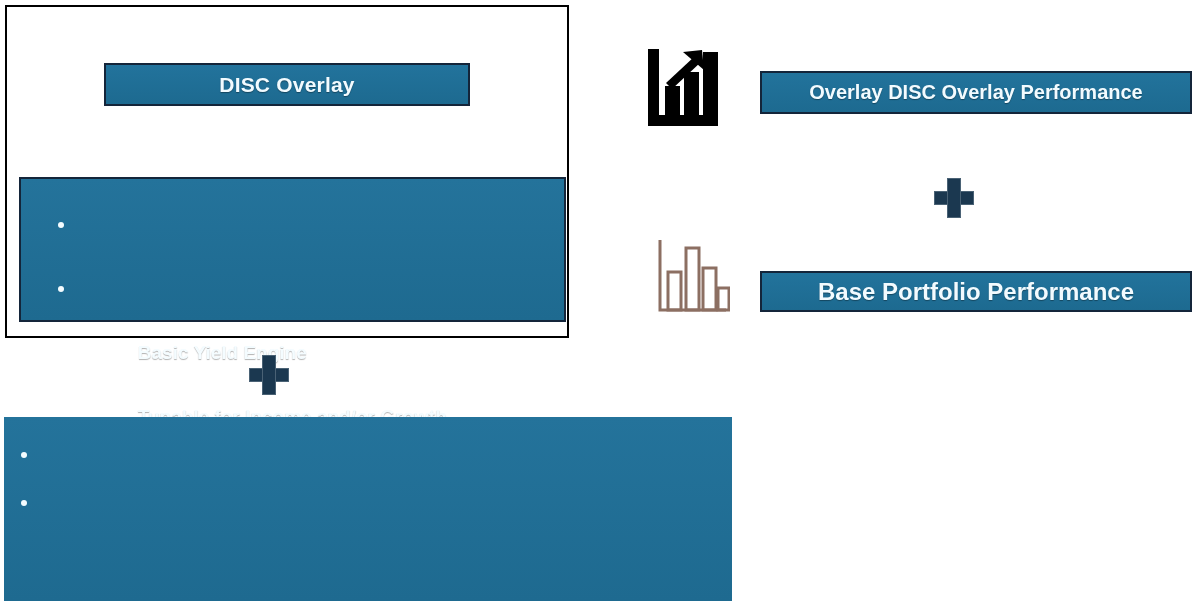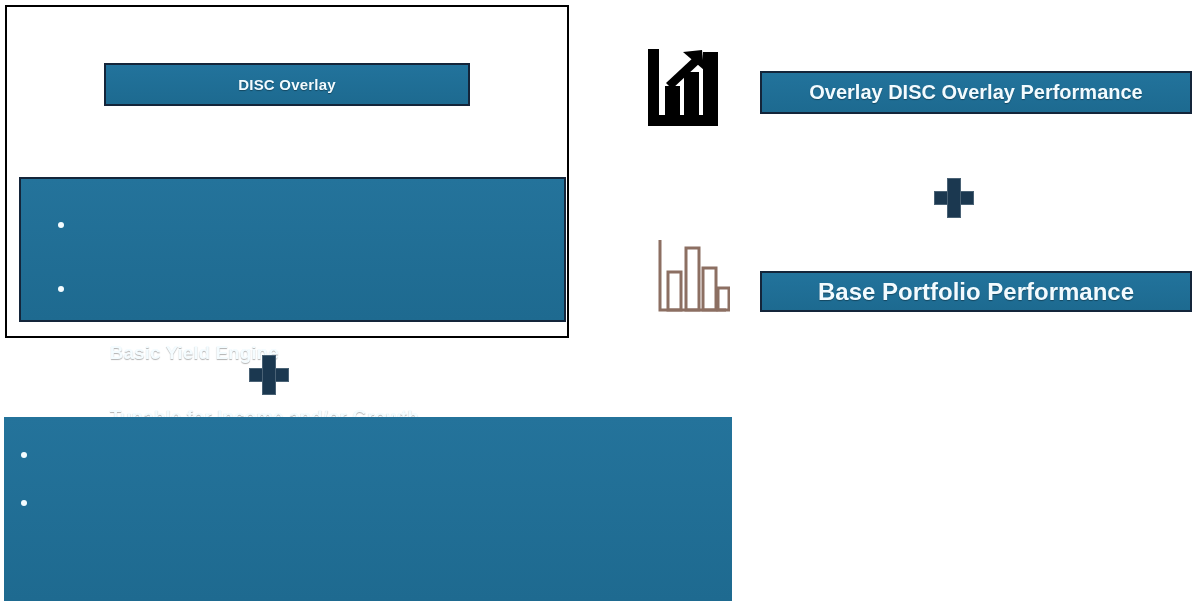--- a/index.html
+++ b/index.html
@@ -51,21 +51,21 @@
     box-sizing: border-box;
     background: #ffffff;
   }
 
   
   #disc-overlay-box {
     left: 97px;
     top: 56px;
     width: 366px;
     height: 43px;
-    font-size: 15px;
+    font-size: 21px;
     letter-spacing: 0.2px;
   }
 
   
   #disc-bullets-panel {
     left: 12px;
     top: 170px;
     width: 547px;
     height: 145px;
     border: 2px solid #14253a;
@@ -88,21 +88,21 @@
   ul.bullets > li .bullet-dot {
     position: absolute;
     border-radius: 50%;
     background: #f4fcff;
   }
 
   #disc-bullets-panel ul.bullets > li {
     font-size: 19px;
     height: 64px;
     line-height: 64px;
-    padding-left: 36px;
+    padding-left: 64px;
   }
   #disc-bullets-panel ul.bullets > li .bullet-dot {
     width: 6px;
     height: 6px;
     left: 37px;
     top: 29px;
   }
 
   
   #bottom-bullets-panel {

